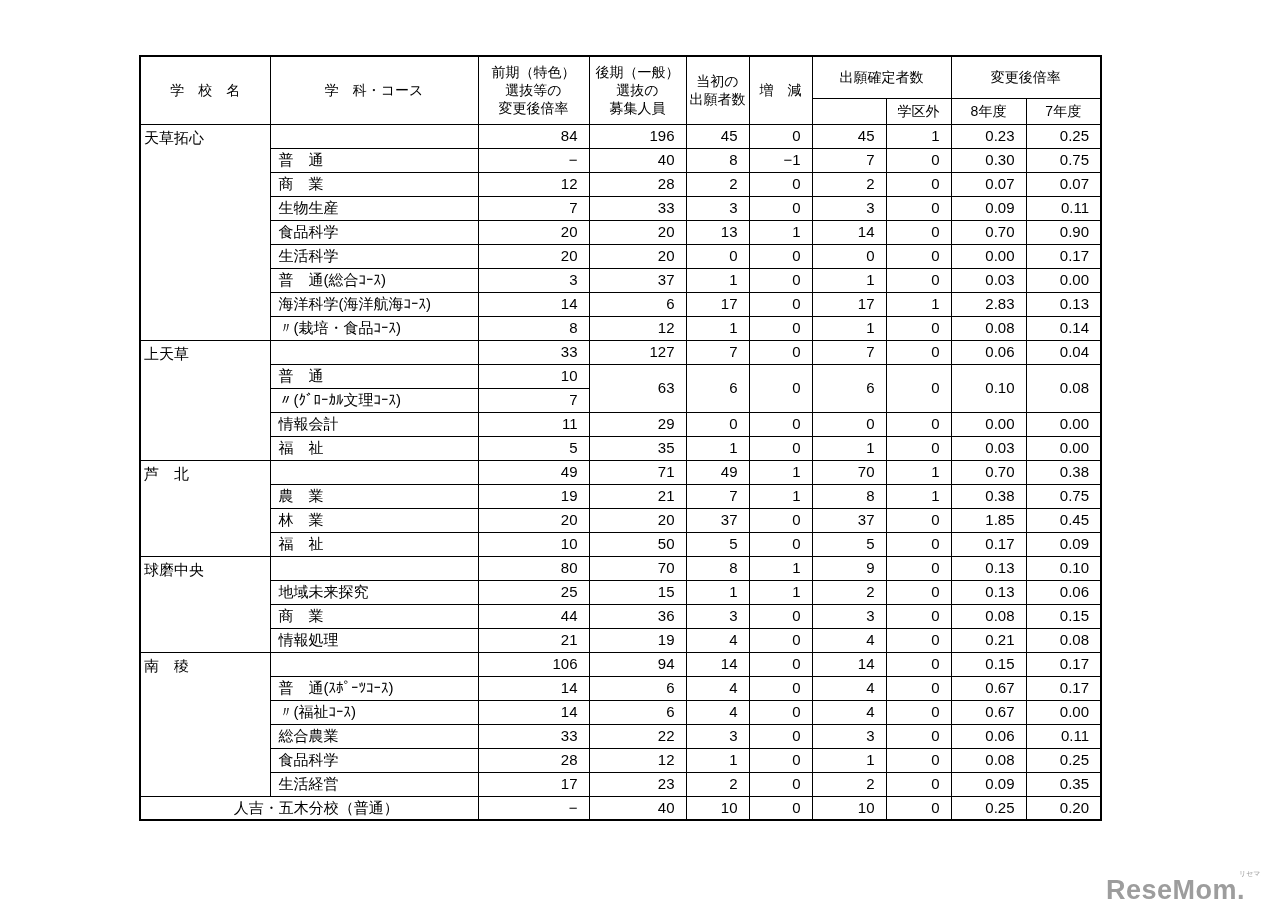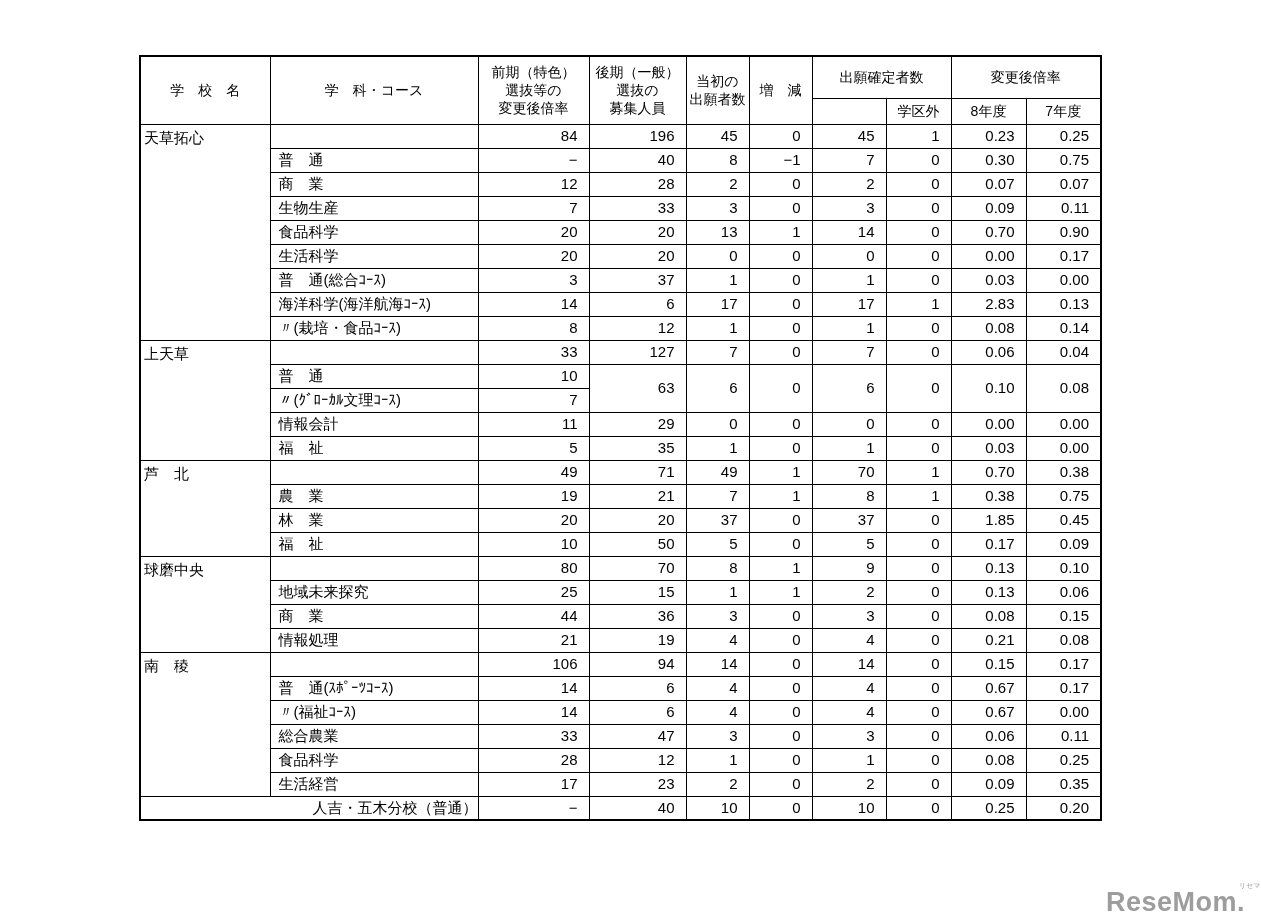--- a/index.html
+++ b/index.html
@@ -19,23 +19,23 @@
     white-space:pre-line;line-height:1.3;
   }
   thead tr.h1{height:42px;}
   thead tr.h2{height:26px;}
   tbody tr{height:24px;margin-left:45px;}
   td.num{text-align:right;padding-right:11px;}
   td.course{text-align:left;padding-left:8px;}
   td.school{
     text-align:left;padding-left:3px;vertical-align:top;padding-top:4px;
   }
-  td.school-single{text-align:right;padding-left:14px;vertical-align:middle;}
+  td.school-single{text-align:center;padding-left:14px;vertical-align:middle;}
   .logo{
-    position:absolute;right:16px;bottom:0;
+    position:absolute;right:16px;bottom:12px;
     color:#9d9d9d;font-weight:bold;font-size:27px;letter-spacing:0.5px;
     font-family:"Liberation Sans","DejaVu Sans",sans-serif;
     user-select:none;
   }
   .logo-dot{position:relative;display:inline-block;}
   .logo-kana{
     position:absolute;top:-6px;left:2px;font-size:7px;font-weight:normal;
     color:#9d9d9d;white-space:nowrap;letter-spacing:0;
   }
 </style>
@@ -349,21 +349,21 @@
           <td class="num">4</td>
           <td class="num">0</td>
           <td class="num">4</td>
           <td class="num">0</td>
           <td class="num">0.67</td>
           <td class="num">0.00</td>
         </tr>
         <tr>
           <td class="course">総合農業</td>
           <td class="num">33</td>
-          <td class="num">47</td>
+          <td class="num">22</td>
           <td class="num">3</td>
           <td class="num">0</td>
           <td class="num">3</td>
           <td class="num">0</td>
           <td class="num">0.06</td>
           <td class="num">0.11</td>
         </tr>
         <tr>
           <td class="course">食品科学</td>
           <td class="num">28</td>

